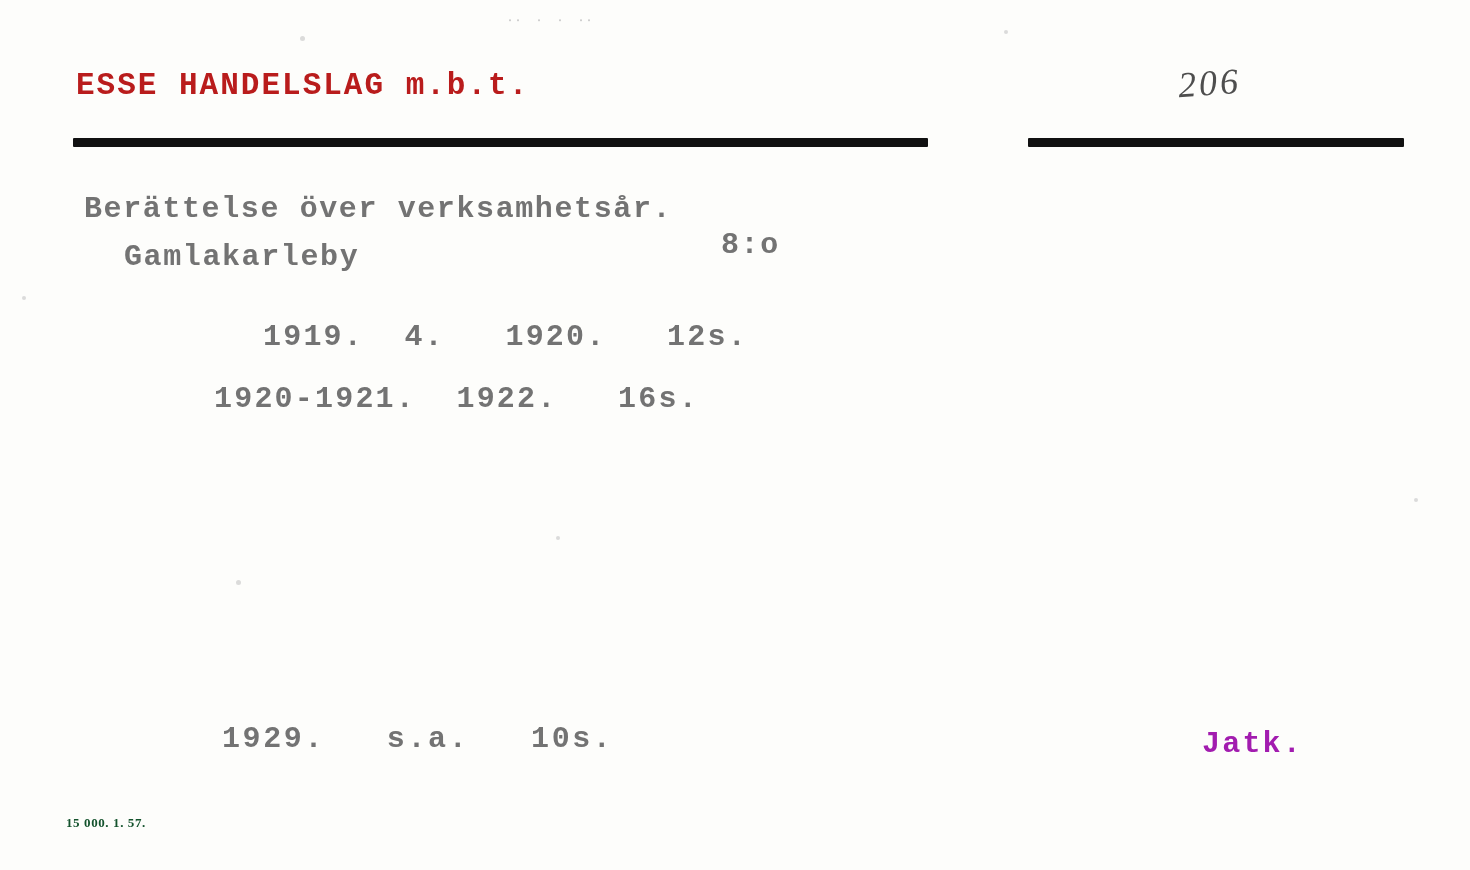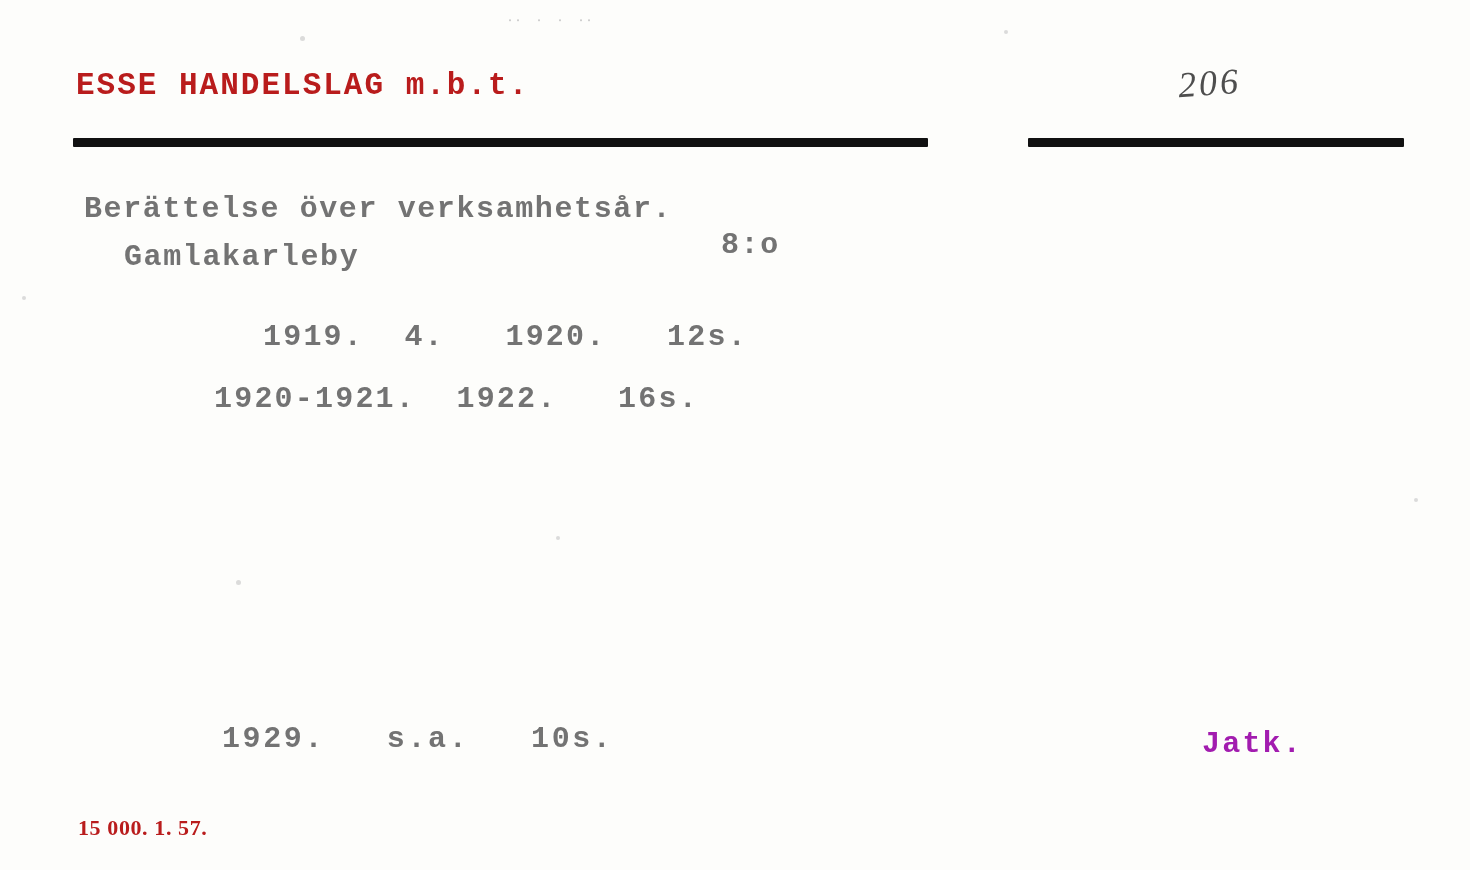--- a/index.html
+++ b/index.html
@@ -101,27 +101,27 @@
     letter-spacing: 2.2px;
     font-family: "Liberation Mono", monospace;
     font-weight: 700;
     color: #a21caf;
     white-space: pre;
     margin-left: 39px;
   }
 
   .printcode {
     position: absolute;
-    left: 78px;
+    left: 66px;
     top: 815px;
-    font-size: 22px;
+    font-size: 13px;
     font-family: "Liberation Serif", serif;
     font-weight: 700;
     letter-spacing: 0.6px;
-    color: #b91c1c;
+    color: #14532d;
     white-space: pre;
   }
 </style>
 </head>
 <body>
 
 <div class="card">
 
   <div class="speck" style="left:300px; top:36px; width:5px; height:5px;"></div>
   <div class="speck" style="left:1004px; top:30px; width:4px; height:4px;"></div>

